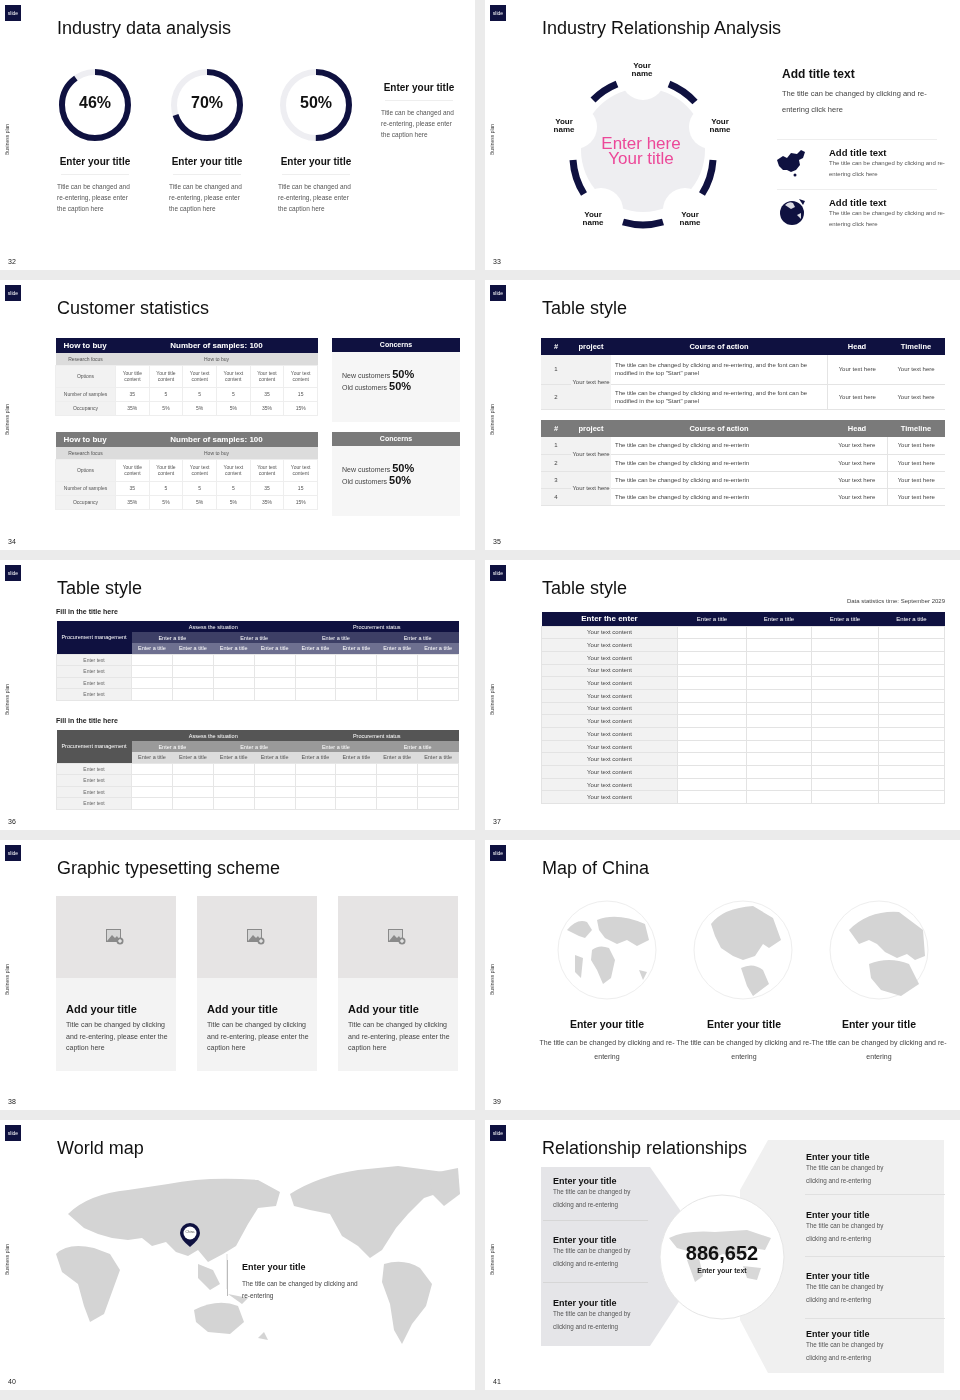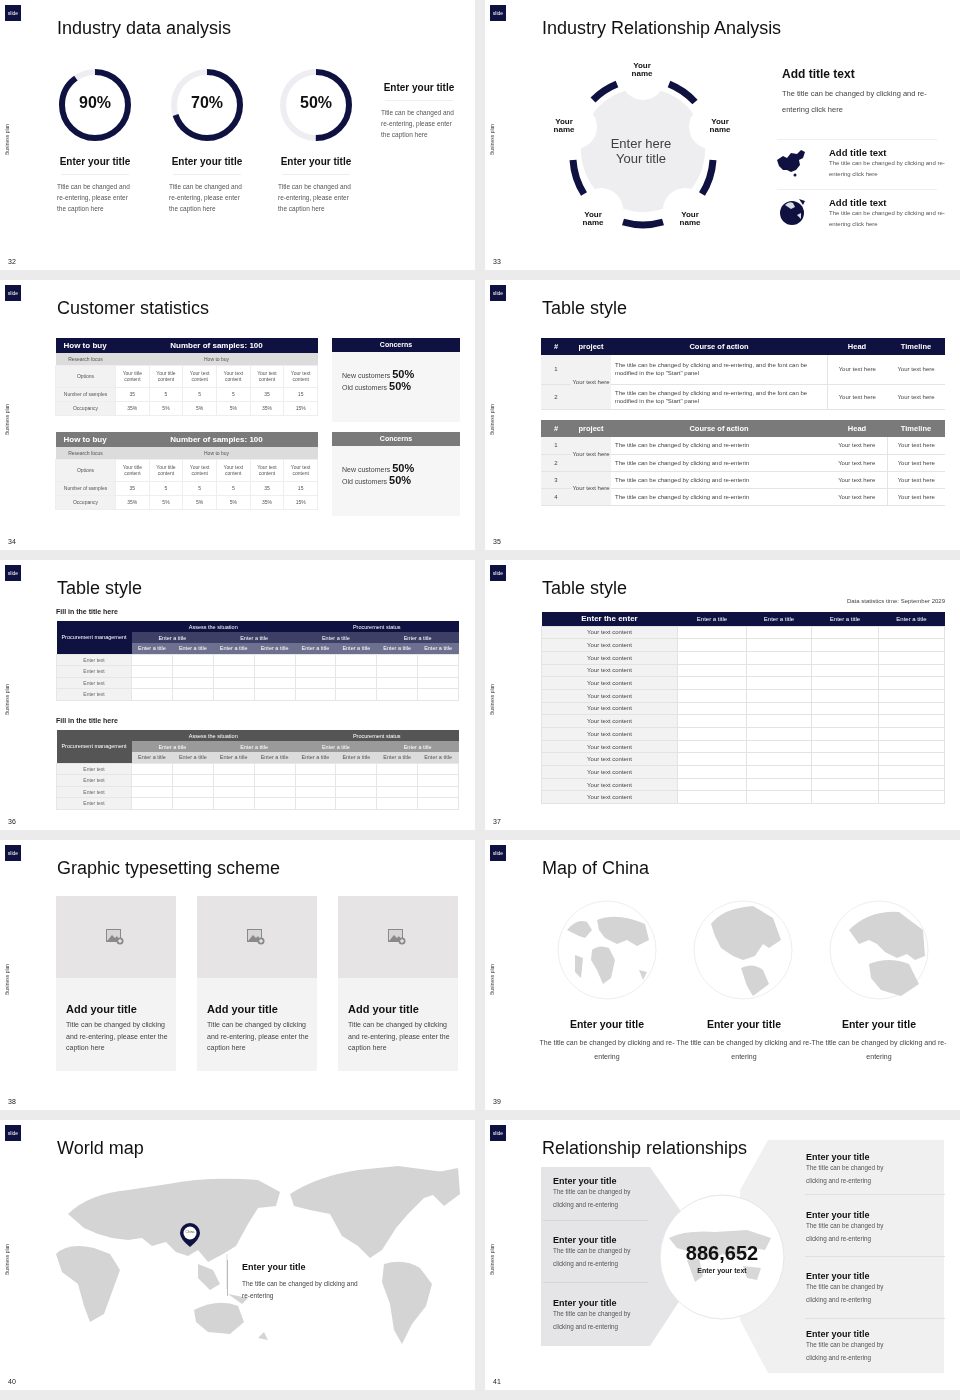--- a/index.html
+++ b/index.html
@@ -17,21 +17,21 @@
   .ring-col { position: absolute; top: 68px; width: 80px; text-align: center; }
   .ring { width: 74px; height: 74px; margin: 0 auto; position: relative; }
   .ring svg { position: absolute; left: 0; top: 0; }
   .ring .pct { position: absolute; left: 0; right: 0; top: 26px; font-size: 16px; font-weight: bold; color: #111; }
   .ring-title { font-size: 10px; font-weight: bold; margin-top: 14px; color: #111; }
   .ring-sep { height: 1px; background: #eee; margin: 7px 6px 6px; }
   .ring-cap { font-size: 6.5px; line-height: 11px; color: #555; text-align: left; padding-left: 2px; }
 
   
   .cyc-name { position: absolute; font-size: 8px; font-weight: bold; text-align: center; line-height: 8px; color: #111; }
-  .cyc-center { position: absolute; left: 96px; top: 136px; width: 120px; text-align: center; font-size: 13px; color: #404040; line-height: 15px; }
+  .cyc-center { position: absolute; left: 96px; top: 136px; width: 120px; text-align: center; font-size: 17px; color: #ec4899; line-height: 15px; }
   .r-title { font-size: 12px; font-weight: bold; color: #111; }
   .r-text { font-size: 7.5px; color: #444; line-height: 16px; }
   .r-sub-title { font-size: 9.5px; font-weight: bold; color: #111; }
   .r-sub-text { font-size: 6px; color: #555; line-height: 11px; }
 
   
   table { border-collapse: collapse; table-layout: fixed; }
   td, th { font-weight: normal; text-align: center; overflow: hidden; white-space: nowrap; }
   .t34 { position: absolute; left: 55px; width: 263px; font-size: 5px; color: #555; }
   .t34 th { color: #fff; font-size: 8px; font-weight: bold; height: 15px; }
@@ -91,21 +91,21 @@
     <div class="side-label">Business plan</div>
     <div class="pnum">32</div>
     <div class="stitle">Industry data analysis</div>
 
     <div class="ring-col" style="left:55px;">
       <div class="ring">
         <svg width="74" height="74" viewBox="0 0 74 74">
             <circle cx="37" cy="37" r="33" fill="none" stroke="#eeeef2" stroke-width="6"></circle>
             <circle cx="37" cy="37" r="33" fill="none" stroke="#0f1140" stroke-width="6" stroke-dasharray="186.6 207.3" transform="rotate(-90 37 37)"></circle>
           </svg>
-        <div class="pct">90%</div>
+        <div class="pct">46%</div>
       </div>
       <div class="ring-title">Enter your title</div>
       <div class="ring-sep"></div>
       <div class="ring-cap">Title can be changed and re-entering, please enter the caption here</div>
     </div>
     <div class="ring-col" style="left:167px;">
       <div class="ring">
         <svg width="74" height="74" viewBox="0 0 74 74">
             <circle cx="37" cy="37" r="33" fill="none" stroke="#eeeef2" stroke-width="6"></circle>
             <circle cx="37" cy="37" r="33" fill="none" stroke="#0f1140" stroke-width="6" stroke-dasharray="145.1 207.3" transform="rotate(-90 37 37)"></circle>

